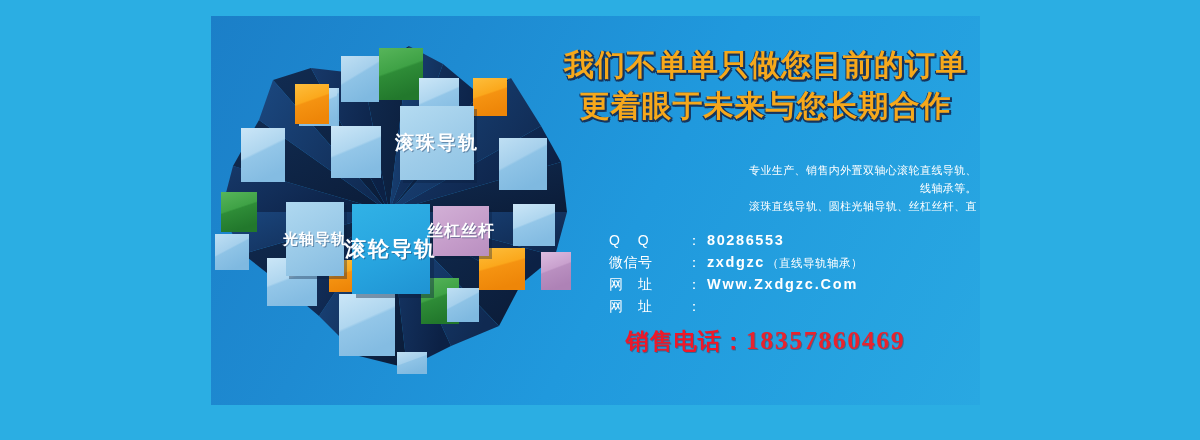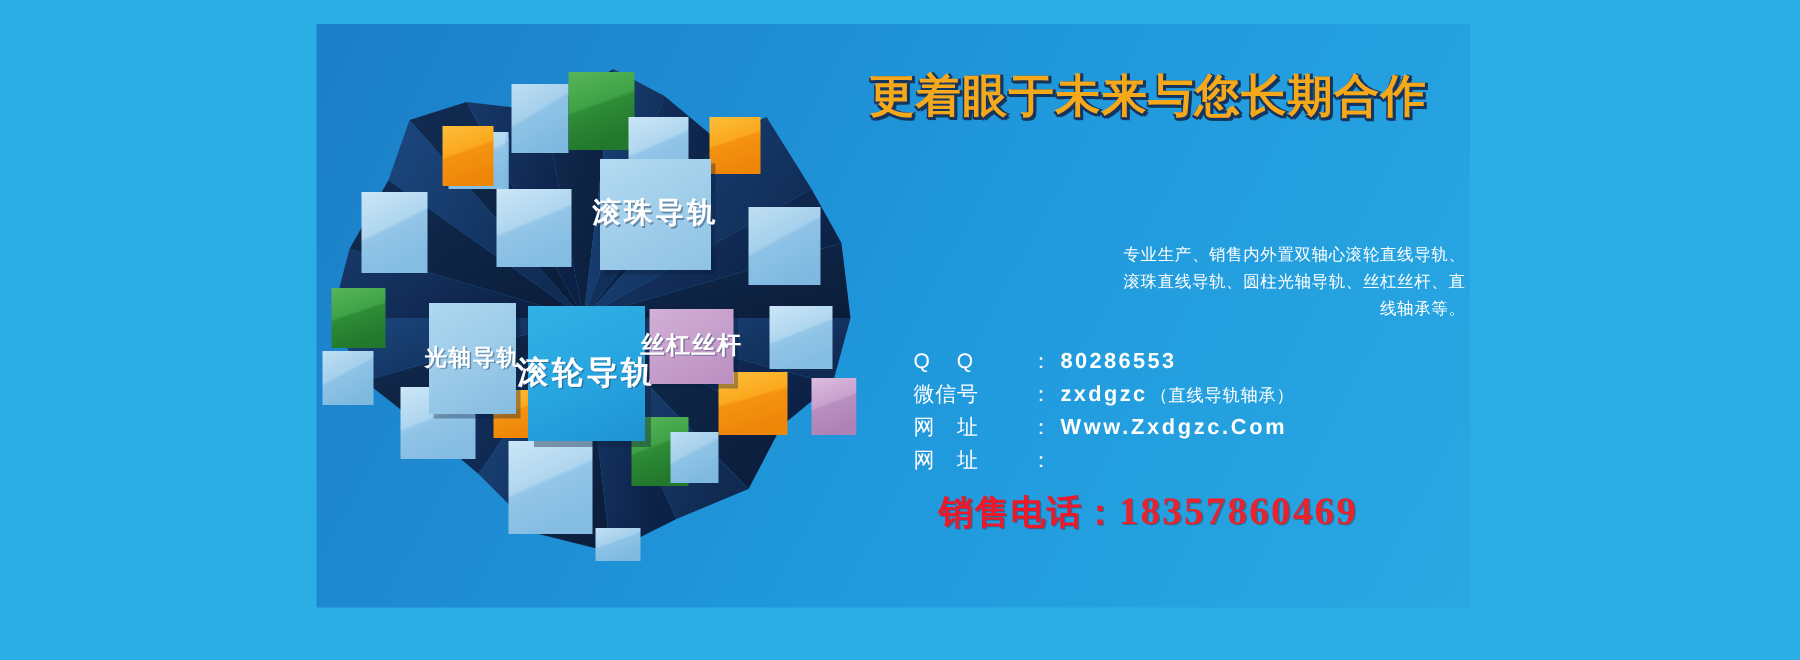--- a/index.html
+++ b/index.html
@@ -331,27 +331,28 @@
 
       <div class="prod-box" id="box-sigang">
         <span class="ln">丝杠</span>
         <span class="ln">丝杆</span>
       </div>
     </div>
 
     <div id="content-col">
 
       <div id="headline">
+        <span class="hl-line">我们不单单只做您目前的订单</span>
         <span class="hl-line">更着眼于未来与您长期合作</span>
       </div>
 
       <div id="desc-block">
         <span class="d-line">专业生产、销售内外置双轴心滚轮直线导轨、</span>
+        <span class="d-line last">线轴承等。</span>
         <span class="d-line">滚珠直线导轨、圆柱光轴导轨、丝杠丝杆、直</span>
-        <span class="d-line last">线轴承等。</span>
       </div>
 
       <div id="contact-block">
 
         <div class="contact-row">
           <span class="c-label spaced">Q  Q</span>
           <span class="c-colon">：</span>
           <span class="c-value">80286553</span>
         </div>
 

